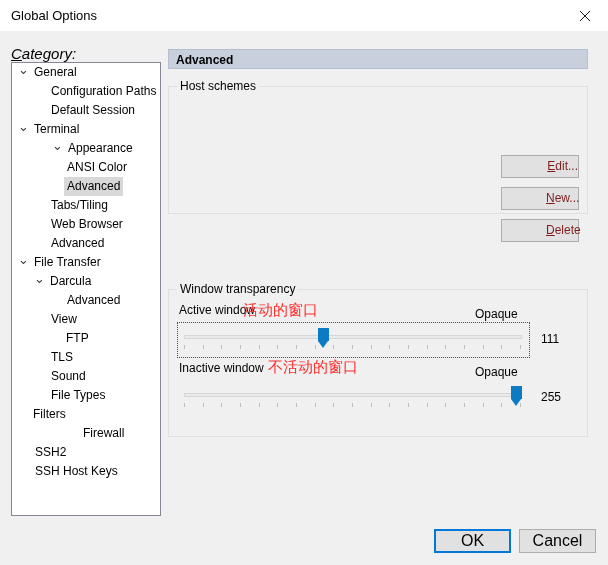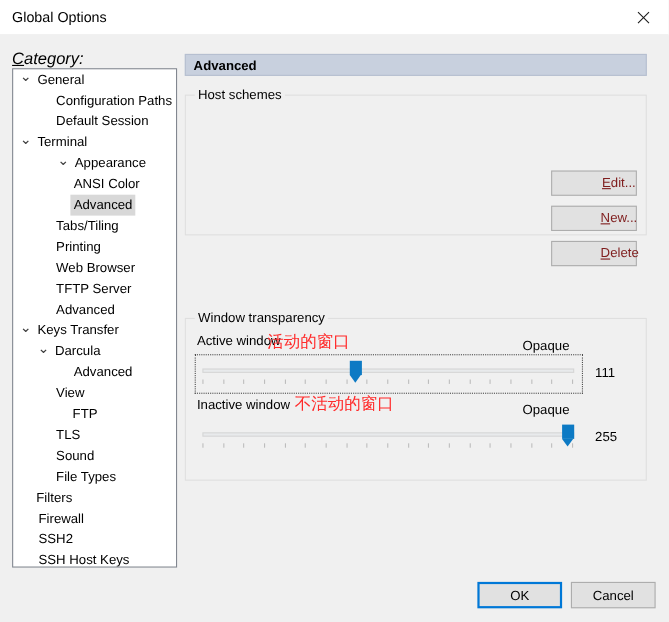--- a/index.html
+++ b/index.html
@@ -247,21 +247,21 @@
     font-size: 12px;
     color: #000;
   }
 
   
   .bottombtn {
     position: absolute;
     width: 77px; height: 24px;
     background: #e1e1e1;
     border: 1px solid #adadad;
-    font-size: 12px;
+    font-size: 16px;
     text-align: center;
     line-height: 22px;
     box-sizing: border-box;
     cursor: pointer;
   }
   #btn-ok {
     left: 434px; top: 498px;
     border: 2px solid #0078d7;
     background: #e1e1e1;
     line-height: 20px;
@@ -291,34 +291,32 @@
 
   <div id="tree-panel">
       <div class="tree-row" style="padding-left: 4px;"><span class="arrow" style="font-size: 13px; position: relative; top: -3px;">⌄</span><span class="tree-label">General</span></div>
       <div class="tree-row" style="padding-left: 36px;"><span class="tree-label">Configuration Paths</span></div>
       <div class="tree-row" style="padding-left: 36px;"><span class="tree-label">Default Session</span></div>
       <div class="tree-row" style="padding-left: 4px;"><span class="arrow" style="font-size: 13px; position: relative; top: -3px;">⌄</span><span class="tree-label">Terminal</span></div>
       <div class="tree-row" style="padding-left: 38px;"><span class="arrow" style="font-size: 13px; position: relative; top: -3px;">⌄</span><span class="tree-label">Appearance</span></div>
       <div class="tree-row" style="padding-left: 52px;"><span class="tree-label">ANSI Color</span></div>
       <div class="tree-row selected" style="padding-left: 52px;"><span class="tree-label">Advanced</span></div>
       <div class="tree-row" style="padding-left: 36px;"><span class="tree-label">Tabs/Tiling</span></div>
-      <div class="tree-row" style="padding-left: 36px;"><span class="tree-label">Printing</span></div>
       <div class="tree-row" style="padding-left: 36px;"><span class="tree-label">Web Browser</span></div>
-      <div class="tree-row" style="padding-left: 36px;"><span class="tree-label">TFTP Server</span></div>
       <div class="tree-row" style="padding-left: 36px;"><span class="tree-label">Advanced</span></div>
-      <div class="tree-row" style="padding-left: 4px;"><span class="arrow" style="font-size: 13px; position: relative; top: -3px;">⌄</span><span class="tree-label">Keys Transfer</span></div>
+      <div class="tree-row" style="padding-left: 4px;"><span class="arrow" style="font-size: 13px; position: relative; top: -3px;">⌄</span><span class="tree-label">File Transfer</span></div>
       <div class="tree-row" style="padding-left: 20px;"><span class="arrow" style="font-size: 13px; position: relative; top: -3px;">⌄</span><span class="tree-label">Darcula</span></div>
       <div class="tree-row" style="padding-left: 52px;"><span class="tree-label">Advanced</span></div>
       <div class="tree-row" style="padding-left: 36px;"><span class="tree-label">View</span></div>
       <div class="tree-row" style="padding-left: 51px;"><span class="tree-label">FTP</span></div>
       <div class="tree-row" style="padding-left: 36px;"><span class="tree-label">TLS</span></div>
       <div class="tree-row" style="padding-left: 36px;"><span class="tree-label">Sound</span></div>
       <div class="tree-row" style="padding-left: 36px;"><span class="tree-label">File Types</span></div>
       <div class="tree-row" style="padding-left: 18px; text-decoration: underline;"><span class="tree-label">Filters</span></div>
-      <div class="tree-row" style="padding-left: 20px;"><span class="tree-label">Firewall</span></div>
+      <div class="tree-row" style="padding-left: 20px; margin-left: 48px;"><span class="tree-label">Firewall</span></div>
       <div class="tree-row" style="padding-left: 20px;"><span class="tree-label">SSH2</span></div>
       <div class="tree-row" style="padding-left: 20px;"><span class="tree-label">SSH Host Keys</span></div>
     </div>
 
   <div id="right-pane">
 
     <div id="page-header">Advanced</div>
 
     <div class="groupbox" id="group-colors">
       <div class="group-title">Host schemes</div>

